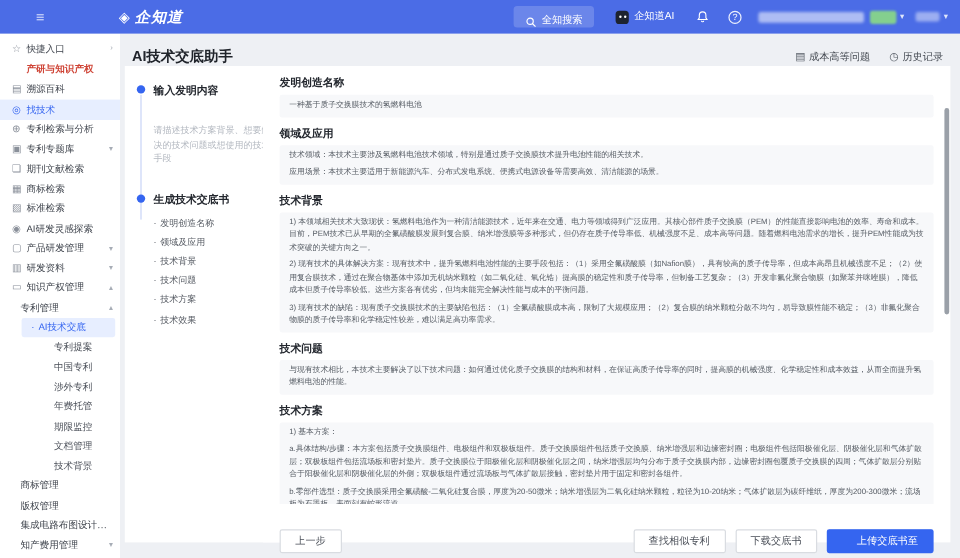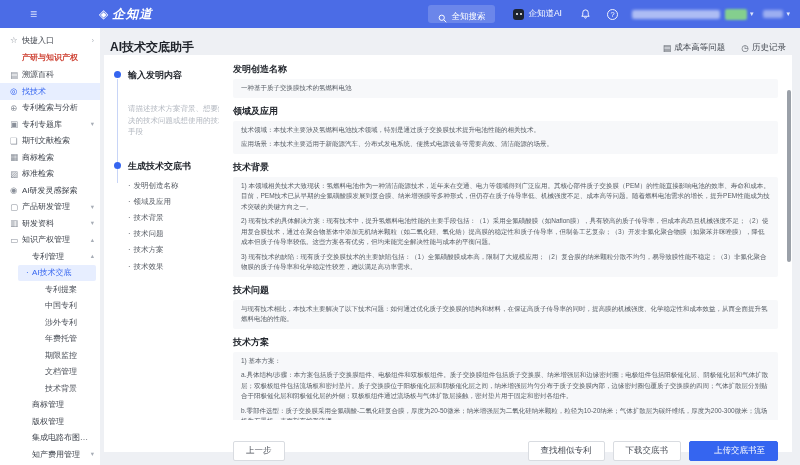--- a/index.html
+++ b/index.html
@@ -39,21 +39,21 @@
     overflow:hidden; padding-top:4px; }
   .sb-row { display:flex; align-items:center; height:16.5px; padding:0 6px 0 10px;
     font-size:8px; color:#3f444d; cursor:pointer; white-space:nowrap; }
   .sb-ico { width:12px; font-size:8.5px; color:#8a909a; flex:0 0 12px; }
   .sb-label { flex:1; overflow:hidden; text-overflow:ellipsis; }
   .sb-caret { font-size:6.5px; color:#a7adb6; margin-left:2px; }
   .sb-row.active { background:#e7eeff; color:#3565f0; }
   .sb-row.active .sb-ico { color:#3565f0; }
   .sb-group-title { height:18px; line-height:18px; text-align:center; font-size:8px;
     font-weight:bold; color:#cf4436; }
-  .sb-row.lvl2 { padding-left:32px;font-family:Liberation Serif, serif; }
+  .sb-row.lvl2 { padding-left:17px;font-family:Liberation Serif, serif; }
   .sb-row.lvl3 { padding-left:39px; font-size:8px; color:#4a4f58; }
   .sb-row.lvl3.active { margin:0 4px 0 18px; padding-left:8px; border-radius:2px;
     background:#e7eeff; color:#3565f0; }
   .sb-bullet { width:6px; color:#3565f0; }
   
   .page-header { position:absolute; top:28px; left:100px; right:0; height:27px;
     display:flex; align-items:center; padding:12px 14px 0 10px; }
   .page-title { font-size:12px; font-weight:bold; color:#20242b; }
   .ph-right { margin-left:auto; display:flex; align-items:center; gap:16px; }
   .ph-link { display:flex; align-items:center; font-size:8.5px; color:#454a52; cursor:pointer; }

